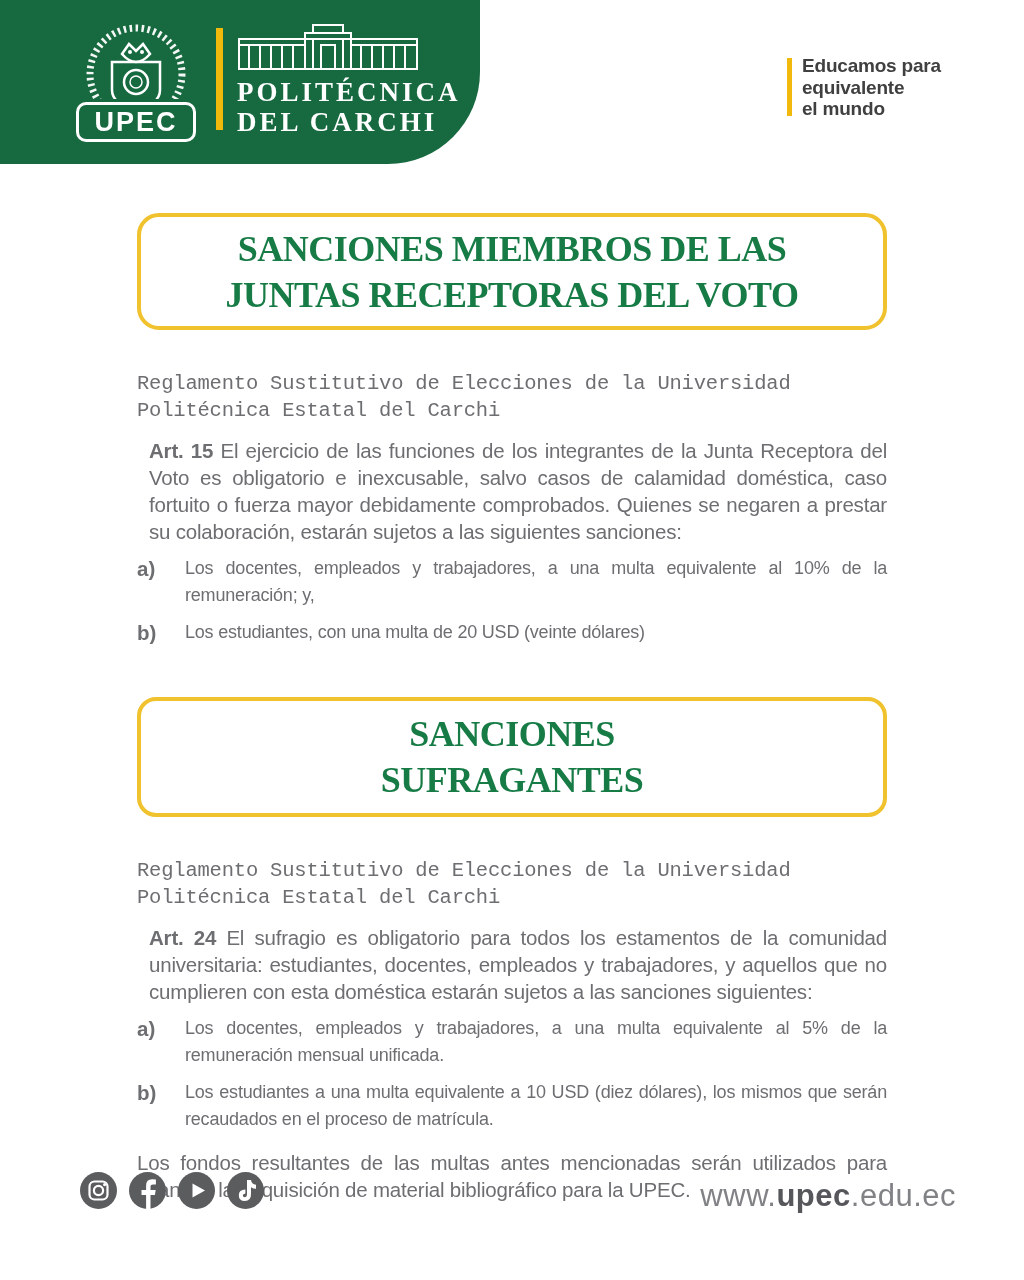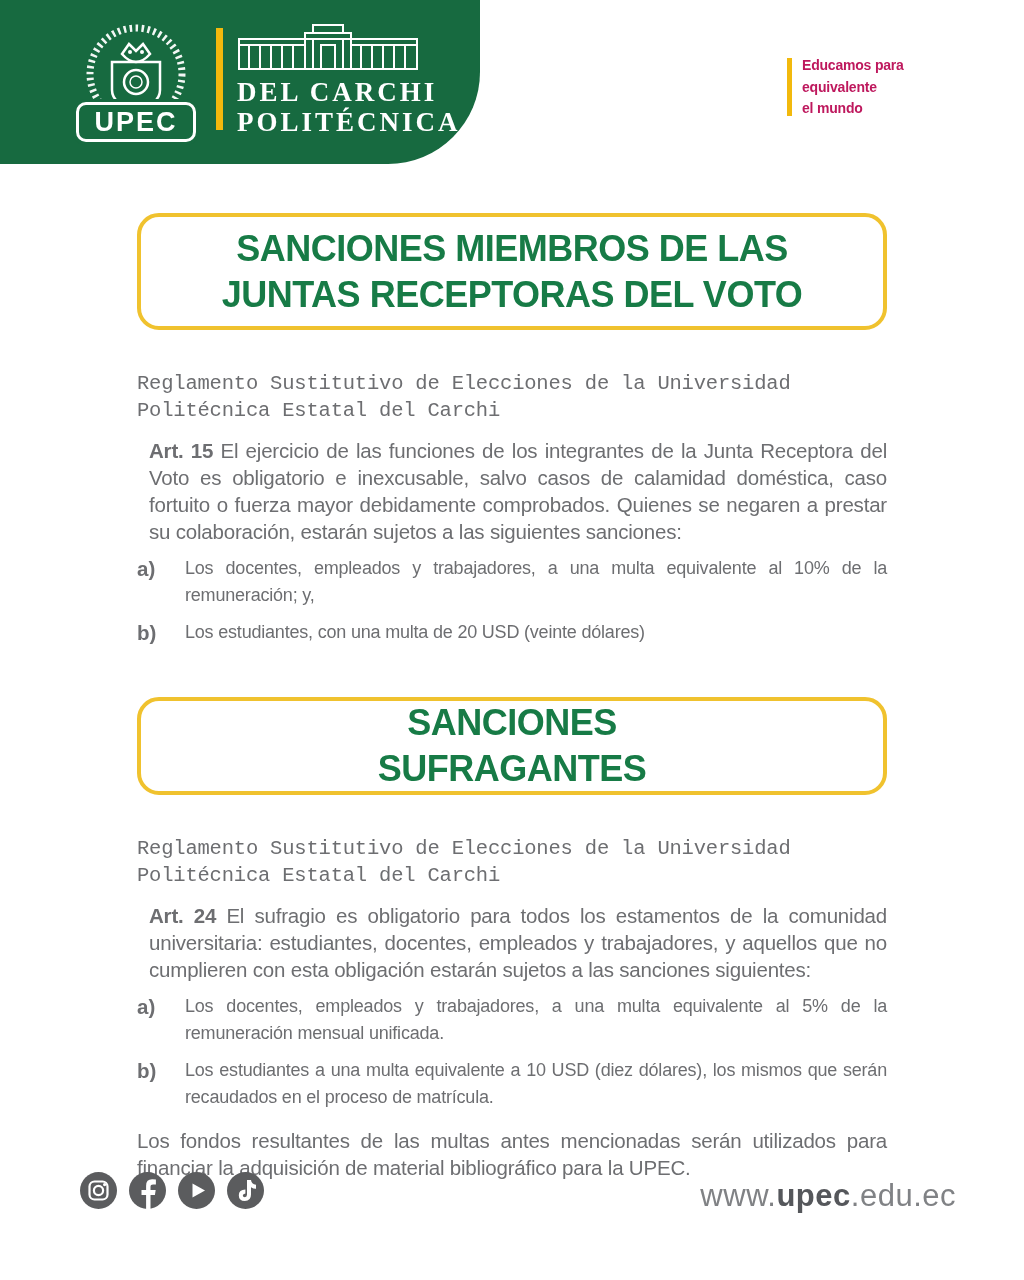--- a/index.html
+++ b/index.html
@@ -51,41 +51,42 @@
     letter-spacing:3px;
     white-space:nowrap;
   }
 
   .tagline {
     position:absolute; left:787px; top:55px;
     display:flex;
   }
   .tagline-bar { width:5px; height:58px; background:#f2b90d; margin-right:10px; margin-top:3px; }
   .tagline-text {
-    font-size:14px; line-height:21.5px; font-weight:bold; color:#be185d;
+    font-size:19px; line-height:21.5px; font-weight:bold; color:#404040;
     letter-spacing:-0.2px;
   }
 
   
   .content { position:absolute; left:137px; top:213px; width:750px; }
 
   .title-box {
     width:750px;
     border:4px solid #f0c22e;
     border-radius:22px;
     background:#ffffff;
     display:flex; flex-direction:column; align-items:center; justify-content:center;
     padding:18px 10px;
+    font-family:Liberation Serif, serif;
   }
   .title-box .line {
     color:#177b46; font-weight:bold; font-size:36px; line-height:46px;
     letter-spacing:-0.5px; text-align:center; white-space:nowrap;
   }
   .box1 { height:117px; }
-  .box2 { height:98px; margin-top:51px; }
+  .box2 { height:120px; margin-top:51px;border-radius:19px; }
 
   .para { font-size:20.5px; line-height:27px; letter-spacing:-0.2px; color:#6d6e71; }
   .intro { margin-top:40px;font-family:Liberation Mono, monospace; }
   .article { margin-top:13px; text-align:justify;margin-left:12px; }
   .bold-inline { font-weight:bold; }
 
   .list { margin-top:10px; }
   .list-item { display:flex; margin-top:10px; }
   .list-marker {
     font-weight:bold; width:48px; flex:0 0 48px; font-size:20.5px; line-height:27px;
@@ -153,22 +154,22 @@
 
           <rect x="114" y="16" width="66" height="30"></rect>
           <line x1="114" y1="22" x2="180" y2="22"></line>
           <line x1="124" y1="22" x2="124" y2="46"></line>
           <line x1="135" y1="22" x2="135" y2="46"></line>
           <line x1="146" y1="22" x2="146" y2="46"></line>
           <line x1="157" y1="22" x2="157" y2="46"></line>
           <line x1="168" y1="22" x2="168" y2="46"></line>
         </g>
       </svg>
+      <div class="wordmark-text">POLITÉCNICA</div>
       <div class="wordmark-text">DEL CARCHI</div>
-      <div class="wordmark-text">POLITÉCNICA</div>
     </div>
   </div>
 </div>
 
 <div class="tagline">
   <div class="tagline-bar"></div>
   <div class="tagline-text">
     <div>Educamos para</div>
     <div>equivalente</div>
     <div>el mundo</div>
@@ -197,21 +198,21 @@
     </div>
   </div>
 
   <div class="title-box box2">
     <div class="line">SANCIONES</div>
     <div class="line">SUFRAGANTES</div>
   </div>
 
   <p class="para intro">Reglamento Sustitutivo de Elecciones de la Universidad Politécnica Estatal del Carchi</p>
 
-  <p class="para article"><span class="bold-inline">Art. 24</span><span> El sufragio es obligatorio para todos los estamentos de la comunidad universitaria: estudiantes, docentes, empleados y trabajadores, y aquellos que no cumplieren con esta obligación estarán sujetos a las sanciones siguientes:</span></p>
+  <p class="para article"><span class="bold-inline">Art. 24</span><span> El sufragio es obligatorio para todos los estamentos de la comunidad universitaria: estudiantes, docentes, empleados y trabajadores, y aquellos que no cumplieren con esta doméstica estarán sujetos a las sanciones siguientes:</span></p>
 
   <div class="list">
     <div class="list-item">
       <div class="list-marker">a)</div>
       <div class="list-text">Los docentes, empleados y trabajadores, a una multa equivalente al 5% de la remuneración mensual unificada.</div>
     </div>
     <div class="list-item">
       <div class="list-marker">b)</div>
       <div class="list-text">Los estudiantes a una multa equivalente a 10 USD (diez dólares), los mismos que serán recaudados en el proceso de matrícula.</div>
     </div>

